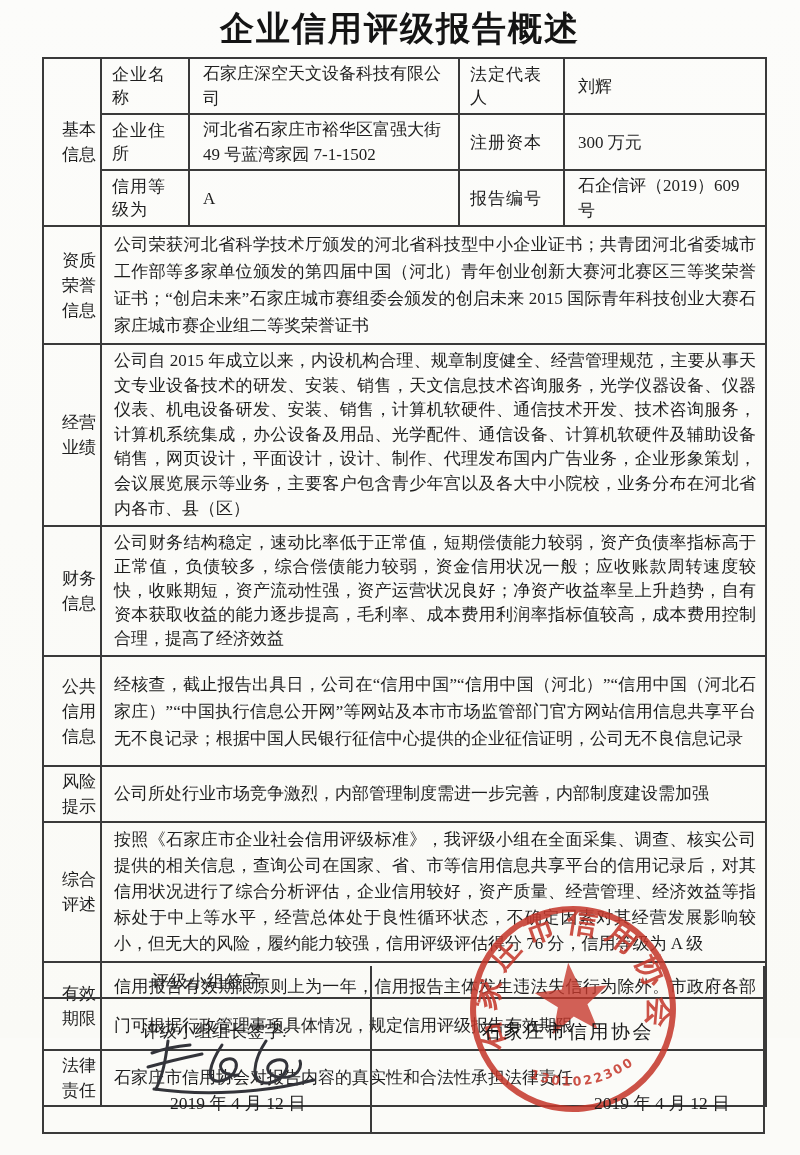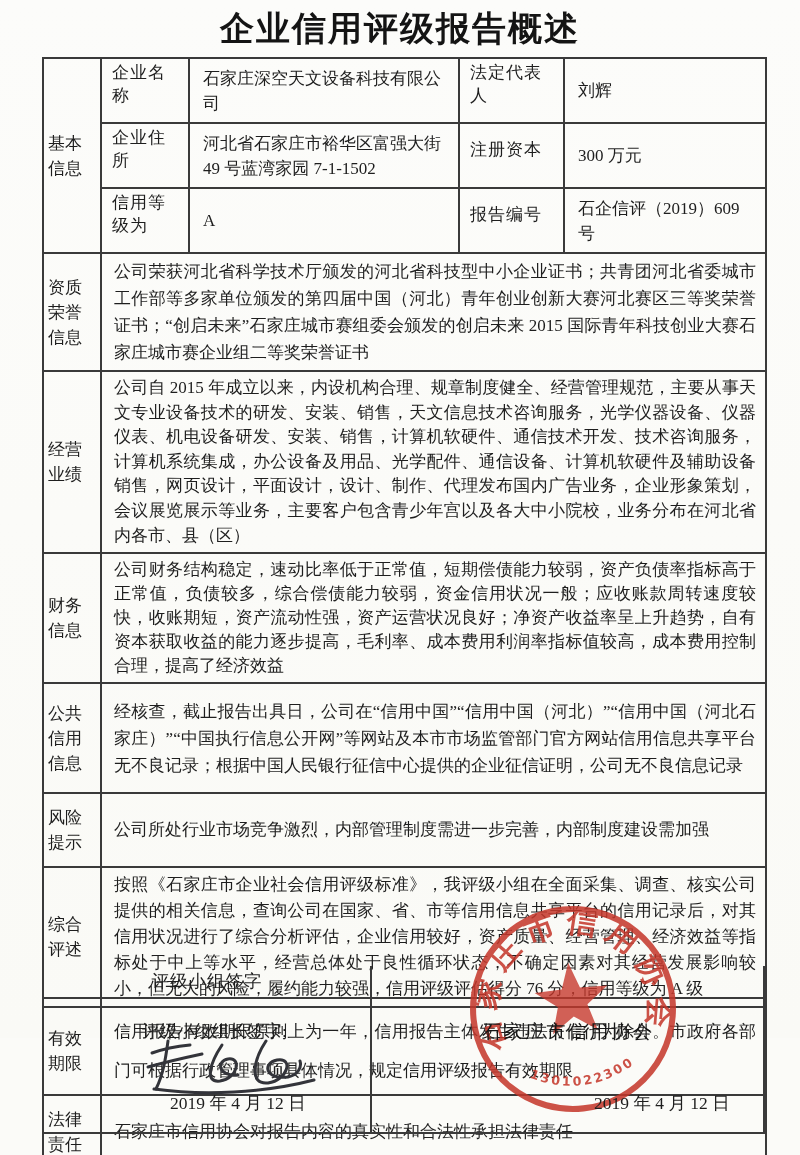--- a/index.html
+++ b/index.html
@@ -22,23 +22,23 @@
   table.report {
     position: absolute; left: 42px; top: 57px;
     width: 723px; border-collapse: collapse; table-layout: fixed;
   }
   table.report td {
     border: 2px solid #3a3a3a;
     vertical-align: middle;
     font-size: 17px;
   }
   td.rowhdr {
-    text-align: left; white-space: pre-line; line-height: 25px; padding: 11px 4px; margin-top: 36px;
+    text-align: right; white-space: pre-line; line-height: 25px; padding: 2px 4px; margin-top: 36px;
   }
-  td.minilabel { padding: 2px 6px 15px 10px; letter-spacing: 1px; font-family: Liberation Mono, monospace; }
+  td.minilabel { padding: 2px 6px 2px 10px; letter-spacing: 1px; font-family: Liberation Mono, monospace; }
   td.minival  { padding: 2px 8px 2px 13px; line-height: 25px; }
   td.content {
     padding: 4px 9px 4px 12px;
     text-align: justify; line-height: 26px;
   }
   td.lh245 { line-height: 24.6px; }
   td.lh24  { line-height: 24px; }
   td.lh27  { line-height: 27px; }
   td.lh29  { line-height: 39px; }
 

